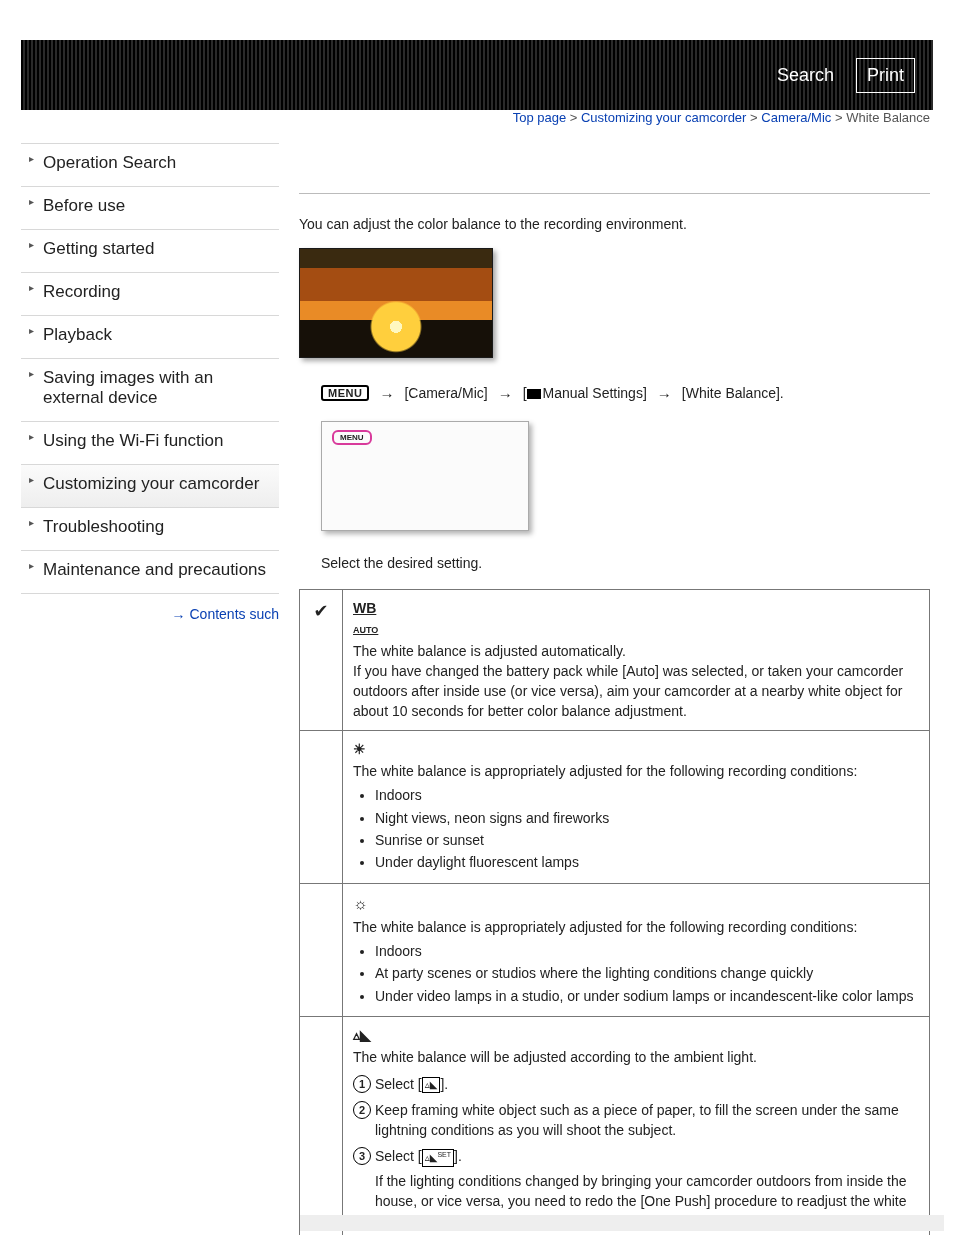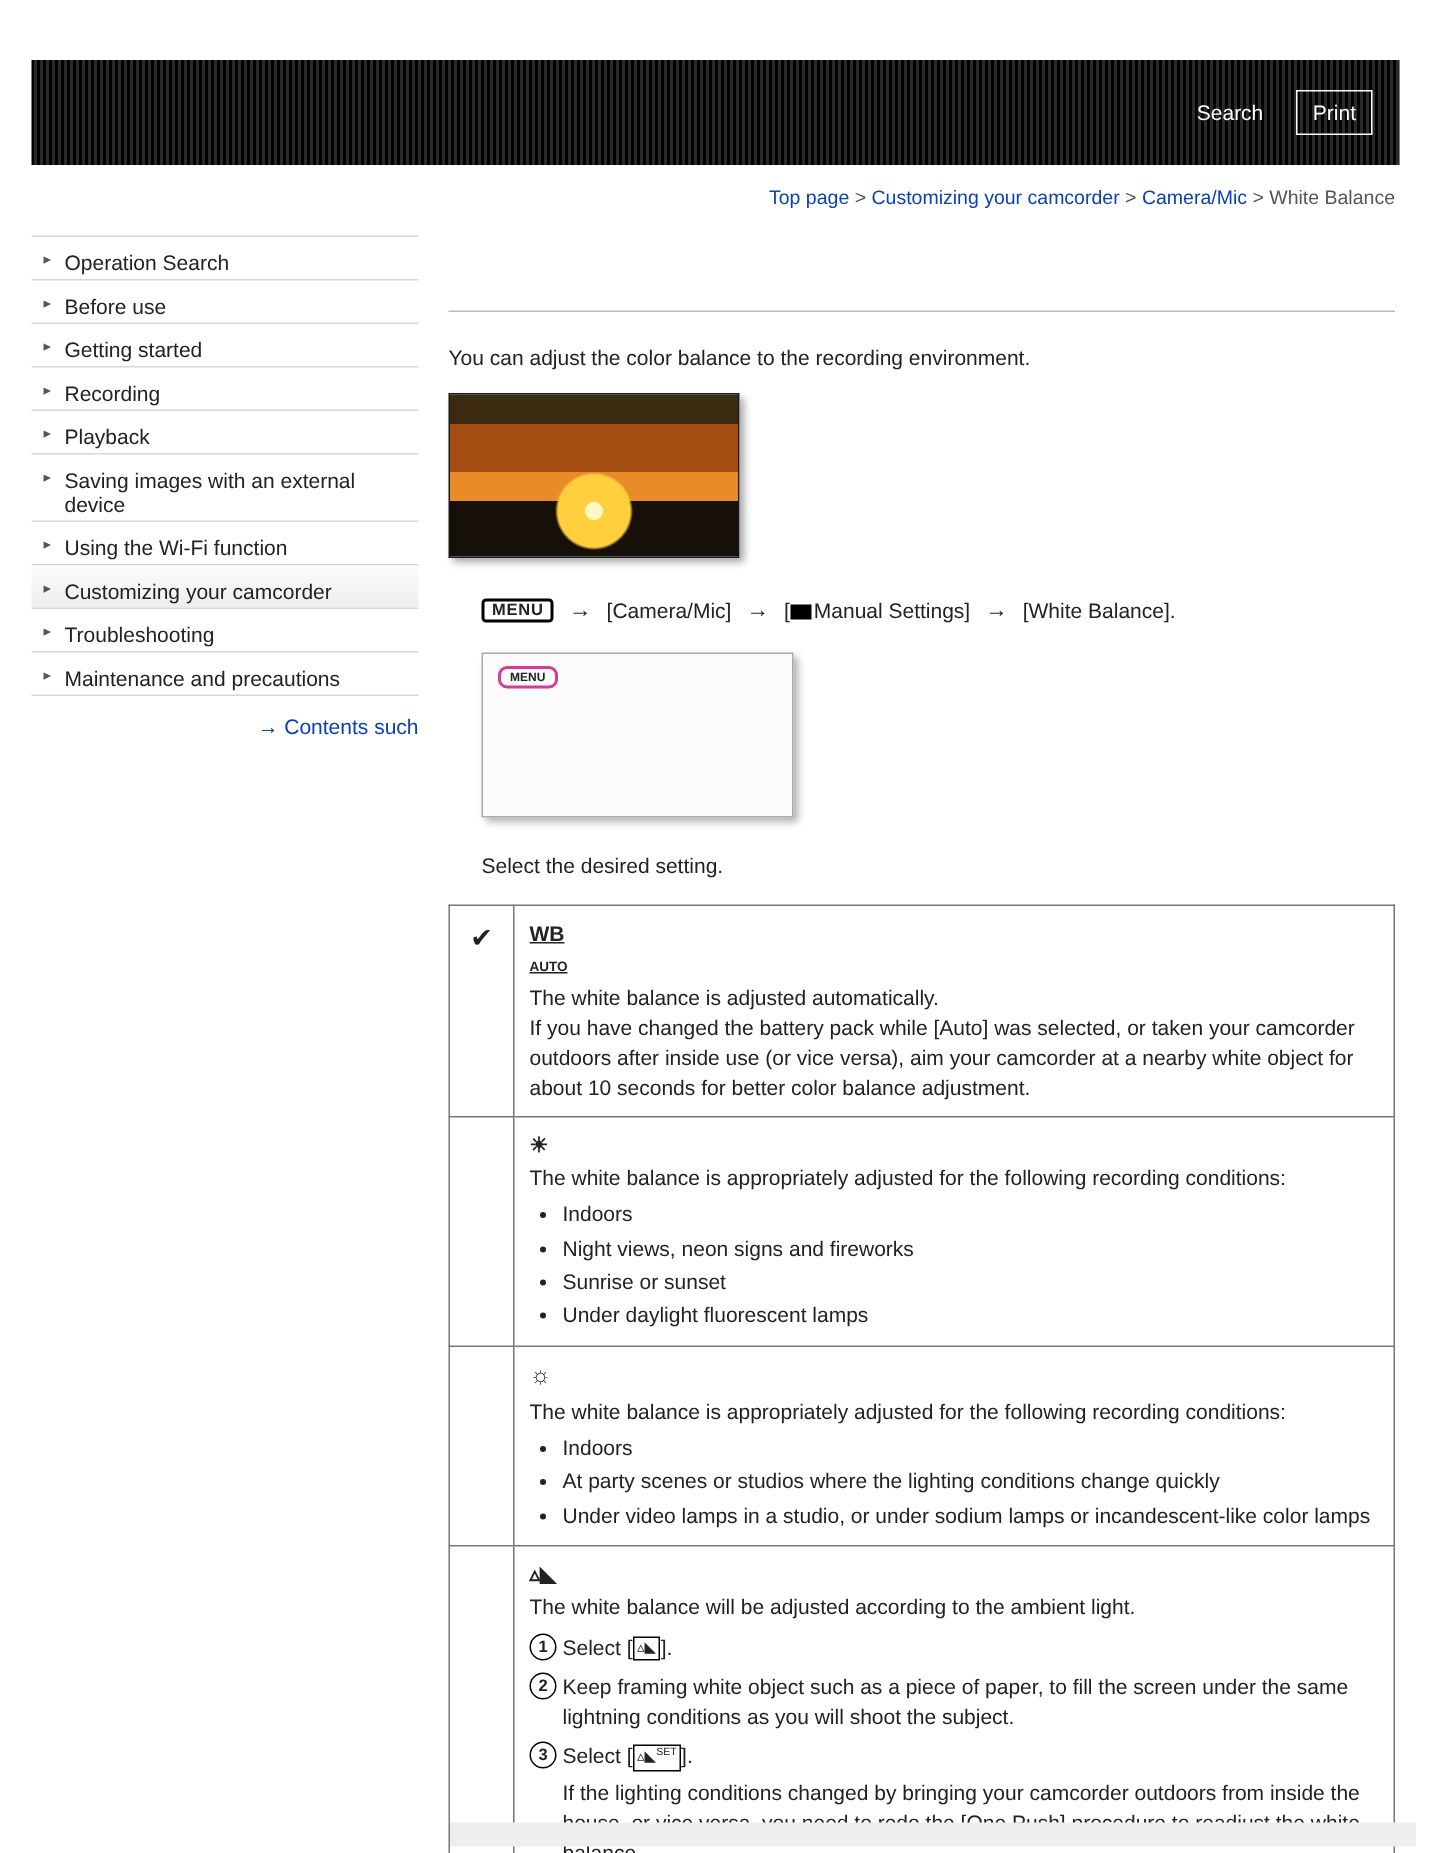--- a/index.html
+++ b/index.html
@@ -5,34 +5,34 @@
   html,body{margin:0;padding:0;font-family:Arial,Helvetica,sans-serif;font-size:14px;color:#222;}
   .page{width:954px;margin:0 auto;background:#fff;min-height:1235px;position:relative;padding-top:40px;}
   
   .banner{
     height:70px;
     background:repeating-linear-gradient(90deg,#000 0 2px,#2a2a2a 2px 4px);
     margin:0 21px;
     display:flex;align-items:center;justify-content:flex-end;
     padding-right:18px;gap:12px;
   }
-  .hdr-btn{color:#fff;font-size:14px;padding:6px 10px;cursor:pointer;}
+  .hdr-btn{color:#fff;font-size:18px;padding:6px 10px;cursor:pointer;}
   .hdr-print{border:1px solid #fff;}
   
-  .crumb{margin:14px 24px 0 0;text-align:right;font-size:13px;color:#555;}
+  .crumb{margin:0 24px 0 0;text-align:right;font-size:13px;color:#555;}
   .crumb a{color:#0a41b3;text-decoration:none;}
   
   .cols{display:flex;align-items:flex-start;margin-top:18px;padding:0 24px 0 21px;}
   .side{width:258px;flex:0 0 258px;}
   .main{flex:1;padding-left:20px;}
   
   .nav-item{
     border-bottom:1px solid #d8d8d8;
-    padding:9px 6px 3px 22px;
-    font-size:14px;color:#222;
+    padding:9px 6px 13px 22px;
+    font-size:17px;color:#222;
     position:relative;cursor:pointer;
   }
   .nav-item:first-child{border-top:1px solid #d8d8d8;}
   .nav-item::before{
     content:"▸";position:absolute;left:8px;top:9px;font-size:10px;color:#555;
   }
   .nav-item.active{
     background:linear-gradient(#fbfbfb,#eeeeee);
     font-weight:normal;
   }

